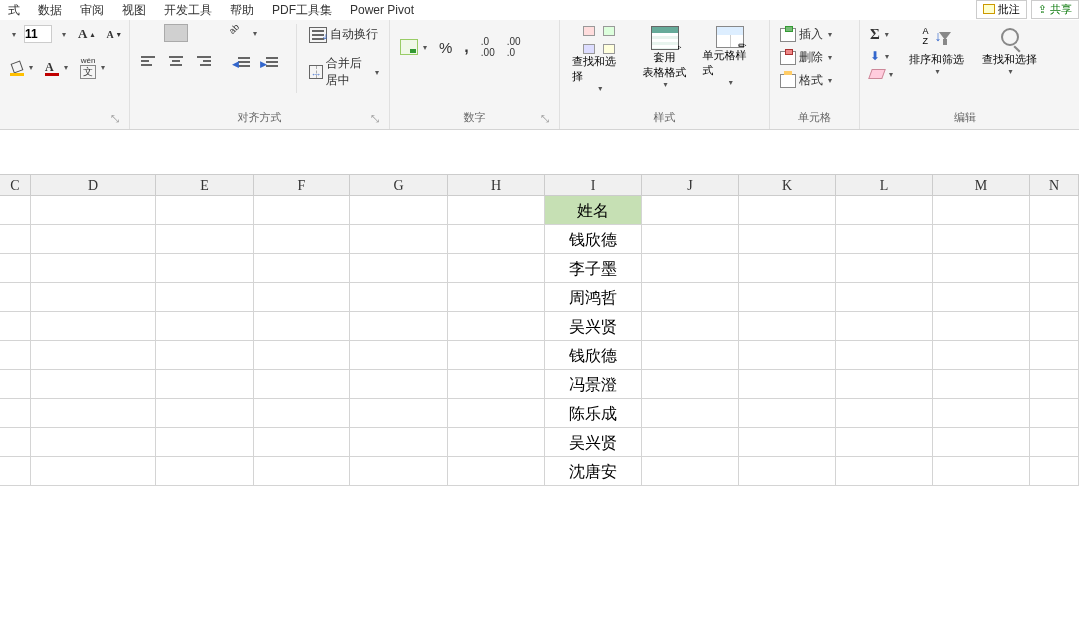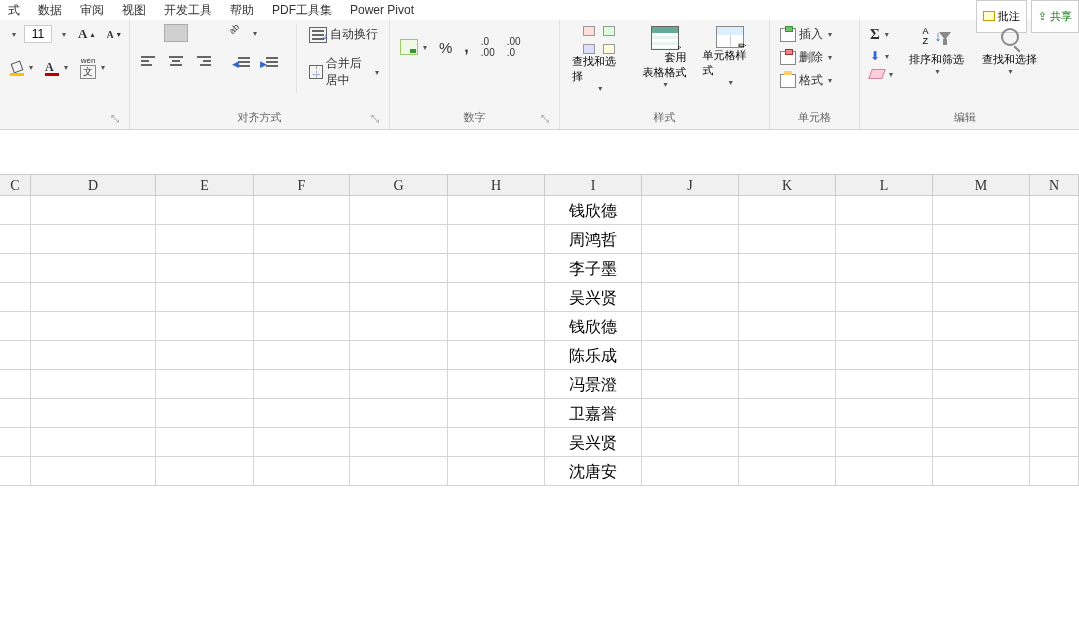--- a/index.html
+++ b/index.html
@@ -83,21 +83,21 @@
 .sort-ic::after{content:"↓";position:absolute;left:12px;top:2px;font-size:14px;color:#36c;}
 .funnel{position:absolute;right:0;top:6px;width:12px;height:14px;}
 .funnel::before{content:"";position:absolute;top:0;left:0;border-left:6px solid transparent;border-right:6px solid transparent;border-top:8px solid #888;}
 .funnel::after{content:"";position:absolute;top:7px;left:4px;width:4px;height:6px;background:#888;}
 
 .find-ic{width:26px;height:26px;display:block;position:relative;}
 .find-ic::before{content:"";position:absolute;top:2px;left:4px;width:14px;height:14px;border:2px solid #888;border-radius:50%;}
 .find-ic::after{content:"";position:absolute;bottom:2px;right:2px;width:8px;height:2px;background:#888;transform:rotate(45deg);}
 
 .topright { position: absolute; right: 0; top: -20px; display: flex; gap: 4px; }
-.topbtn { border: 1px solid #ccc; padding: 8px 6px; background: #fff; font-size: 11px; display: flex; align-items: center; gap: 3px; }
+.topbtn { border: 1px solid #ccc; padding: 1px 6px; background: #fff; font-size: 11px; display: flex; align-items: center; gap: 3px; }
 .comment-ic::before{content:"";display:inline-block;width:10px;height:8px;border:1px solid #c90;background:#ffc;}
 
 .grid-wrap { position: relative; margin-top: 44px; }
 .colhdr { display: flex; border-top: 1px solid #ccc; border-bottom: 1px solid #ccc; background: #f0f0f0; height: 22px; }
 .colhdr div { border-right: 1px solid #ccc; text-align: center; font-family: "Times New Roman", serif; font-size: 14px; color: #333; line-height: 22px; }
 .gridbody { }
 .gr { display: flex; height: 29px; border-bottom: 1px solid #d4d4d4; }
 .gc { border-right: 1px solid #d4d4d4; text-align: center; font-family: SimSun, serif; font-size: 16px; line-height: 29px; overflow: hidden; }
 .header-cell { background: #c6e0b4; }
 
@@ -130,21 +130,21 @@
         <span>共享</span>
       </div>
   </div>
 
   <div class="rgroup" style="width:130px">
     <div>
       <div class="row">
         <span class="btn">
             <span class="drop">▾</span>
           </span>
-        <input style="width: 28px; height: 18px; border: 1px solid rgb(204, 204, 204); text-align: center; font-size: 12px;" value="11">
+        <input style="width: 28px; height: 18px; border: 1px solid rgb(204, 204, 204); font-size: 12px; font-weight: bold;" value="11">
         <span class="btn">
             <span class="drop">▾</span>
           </span>
         <span class="btn">
             <span class="icon-A" style="font-size:13px">A</span>
             <sup style="font-size:8px">▴</sup>
           </span>
         <span class="btn">
             <span class="icon-A" style="font-size:10px">A</span>
             <sup style="font-size:8px">▾</sup>
@@ -302,21 +302,21 @@
             <span class="c3"></span>
             <span class="c4"></span>
           </span>
         <span>查找和选择</span>
           <span class="drop">▾</span>
       </div>
       <div class="bigbtn">
         <span class="tbl-ic">
             <span class="pen">✎</span>
           </span>
-        <span style="white-space:pre;text-align:right">套用
+        <span style="white-space:pre;text-align:center">套用
 表格格式</span>
           <span class="drop">▾</span>
       </div>
       <div class="bigbtn">
         <span class="cell-ic">
             <span class="pen">✎</span>
           </span>
         <span>单元格样式</span>
           <span class="drop">▾</span>
       </div>
@@ -406,62 +406,76 @@
       <div class="cw-N">N</div>
     </div>
   <div class="gridbody" id="gridbody">
       <div class="gr">
         <div class="gc cw-C"></div>
         <div class="gc cw-D"></div>
         <div class="gc cw-E"></div>
         <div class="gc cw-F"></div>
         <div class="gc cw-G"></div>
         <div class="gc cw-H"></div>
+        <div class="gc cw-I header-cell">姓名</div>
+        <div class="gc cw-J"></div>
+        <div class="gc cw-K"></div>
+        <div class="gc cw-L"></div>
+        <div class="gc cw-M"></div>
+        <div class="gc cw-N"></div>
+      </div>
+      <div class="gr">
+        <div class="gc cw-C"></div>
+        <div class="gc cw-D"></div>
+        <div class="gc cw-E"></div>
+        <div class="gc cw-F"></div>
+        <div class="gc cw-G"></div>
+        <div class="gc cw-H"></div>
         <div class="gc cw-I">钱欣德</div>
         <div class="gc cw-J"></div>
         <div class="gc cw-K"></div>
         <div class="gc cw-L"></div>
         <div class="gc cw-M"></div>
         <div class="gc cw-N"></div>
       </div>
       <div class="gr">
         <div class="gc cw-C"></div>
         <div class="gc cw-D"></div>
         <div class="gc cw-E"></div>
         <div class="gc cw-F"></div>
         <div class="gc cw-G"></div>
         <div class="gc cw-H"></div>
+        <div class="gc cw-I">李子墨</div>
+        <div class="gc cw-J"></div>
+        <div class="gc cw-K"></div>
+        <div class="gc cw-L"></div>
+        <div class="gc cw-M"></div>
+        <div class="gc cw-N"></div>
+      </div>
+      <div class="gr">
+        <div class="gc cw-C"></div>
+        <div class="gc cw-D"></div>
+        <div class="gc cw-E"></div>
+        <div class="gc cw-F"></div>
+        <div class="gc cw-G"></div>
+        <div class="gc cw-H"></div>
         <div class="gc cw-I">周鸿哲</div>
         <div class="gc cw-J"></div>
         <div class="gc cw-K"></div>
         <div class="gc cw-L"></div>
         <div class="gc cw-M"></div>
         <div class="gc cw-N"></div>
       </div>
       <div class="gr">
         <div class="gc cw-C"></div>
         <div class="gc cw-D"></div>
         <div class="gc cw-E"></div>
         <div class="gc cw-F"></div>
         <div class="gc cw-G"></div>
         <div class="gc cw-H"></div>
-        <div class="gc cw-I">李子墨</div>
-        <div class="gc cw-J"></div>
-        <div class="gc cw-K"></div>
-        <div class="gc cw-L"></div>
-        <div class="gc cw-M"></div>
-        <div class="gc cw-N"></div>
-      </div>
-      <div class="gr">
-        <div class="gc cw-C"></div>
-        <div class="gc cw-D"></div>
-        <div class="gc cw-E"></div>
-        <div class="gc cw-F"></div>
-        <div class="gc cw-G"></div>
-        <div class="gc cw-H"></div>
         <div class="gc cw-I">吴兴贤</div>
         <div class="gc cw-J"></div>
         <div class="gc cw-K"></div>
         <div class="gc cw-L"></div>
         <div class="gc cw-M"></div>
         <div class="gc cw-N"></div>
       </div>
       <div class="gr">
         <div class="gc cw-C"></div>
         <div class="gc cw-D"></div>
@@ -476,62 +490,48 @@
         <div class="gc cw-M"></div>
         <div class="gc cw-N"></div>
       </div>
       <div class="gr">
         <div class="gc cw-C"></div>
         <div class="gc cw-D"></div>
         <div class="gc cw-E"></div>
         <div class="gc cw-F"></div>
         <div class="gc cw-G"></div>
         <div class="gc cw-H"></div>
+        <div class="gc cw-I">冯景澄</div>
+        <div class="gc cw-J"></div>
+        <div class="gc cw-K"></div>
+        <div class="gc cw-L"></div>
+        <div class="gc cw-M"></div>
+        <div class="gc cw-N"></div>
+      </div>
+      <div class="gr">
+        <div class="gc cw-C"></div>
+        <div class="gc cw-D"></div>
+        <div class="gc cw-E"></div>
+        <div class="gc cw-F"></div>
+        <div class="gc cw-G"></div>
+        <div class="gc cw-H"></div>
         <div class="gc cw-I">陈乐成</div>
         <div class="gc cw-J"></div>
         <div class="gc cw-K"></div>
         <div class="gc cw-L"></div>
         <div class="gc cw-M"></div>
         <div class="gc cw-N"></div>
       </div>
       <div class="gr">
         <div class="gc cw-C"></div>
         <div class="gc cw-D"></div>
         <div class="gc cw-E"></div>
         <div class="gc cw-F"></div>
         <div class="gc cw-G"></div>
         <div class="gc cw-H"></div>
-        <div class="gc cw-I">冯景澄</div>
-        <div class="gc cw-J"></div>
-        <div class="gc cw-K"></div>
-        <div class="gc cw-L"></div>
-        <div class="gc cw-M"></div>
-        <div class="gc cw-N"></div>
-      </div>
-      <div class="gr">
-        <div class="gc cw-C"></div>
-        <div class="gc cw-D"></div>
-        <div class="gc cw-E"></div>
-        <div class="gc cw-F"></div>
-        <div class="gc cw-G"></div>
-        <div class="gc cw-H"></div>
-        <div class="gc cw-I">卫嘉誉</div>
-        <div class="gc cw-J"></div>
-        <div class="gc cw-K"></div>
-        <div class="gc cw-L"></div>
-        <div class="gc cw-M"></div>
-        <div class="gc cw-N"></div>
-      </div>
-      <div class="gr">
-        <div class="gc cw-C"></div>
-        <div class="gc cw-D"></div>
-        <div class="gc cw-E"></div>
-        <div class="gc cw-F"></div>
-        <div class="gc cw-G"></div>
-        <div class="gc cw-H"></div>
         <div class="gc cw-I">吴兴贤</div>
         <div class="gc cw-J"></div>
         <div class="gc cw-K"></div>
         <div class="gc cw-L"></div>
         <div class="gc cw-M"></div>
         <div class="gc cw-N"></div>
       </div>
       <div class="gr">
         <div class="gc cw-C"></div>
         <div class="gc cw-D"></div>

